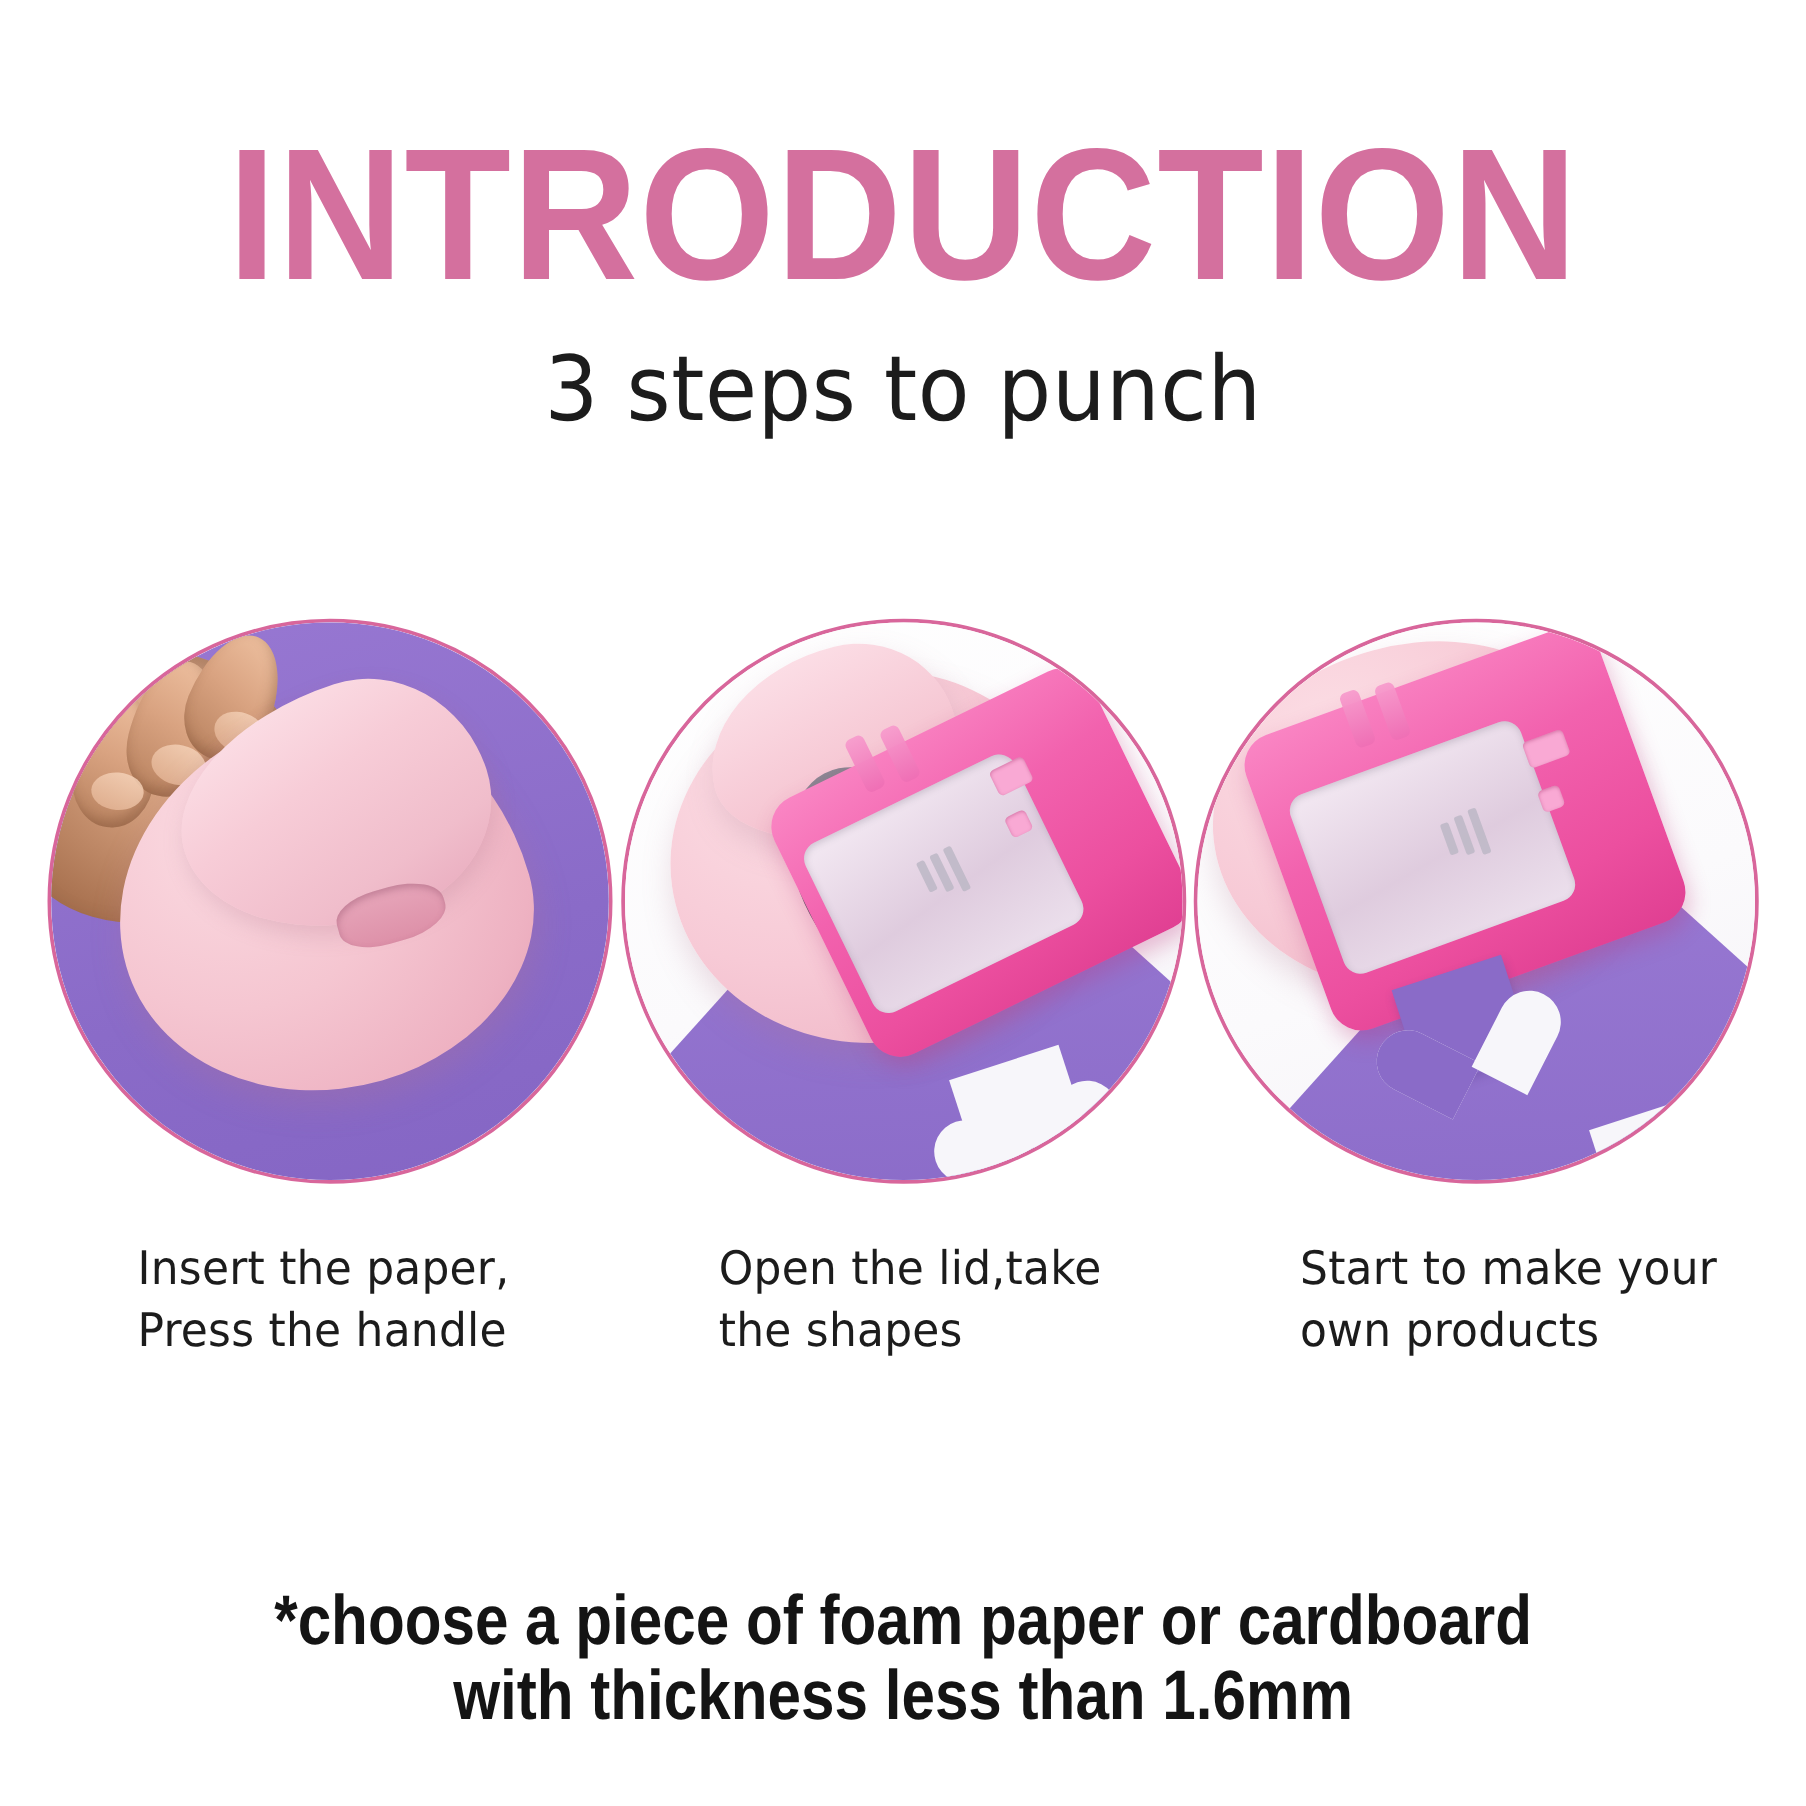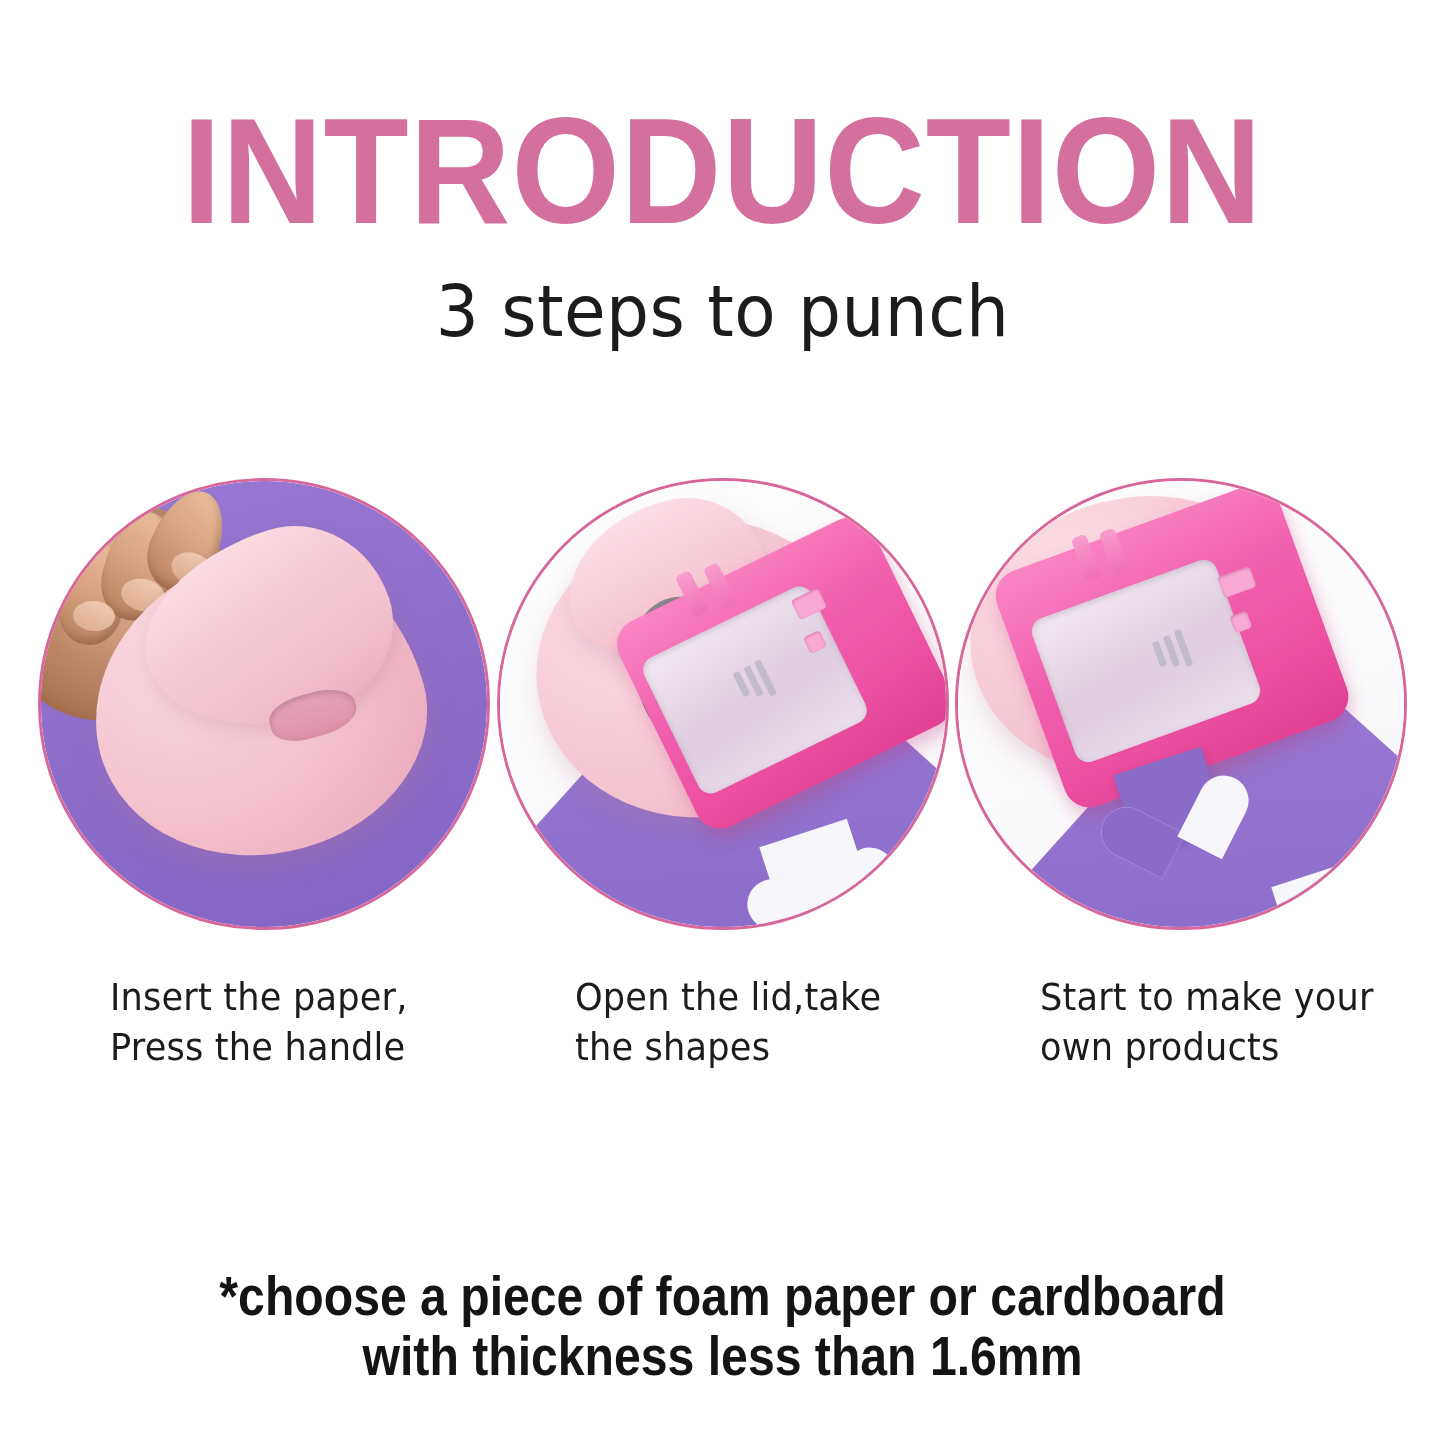--- a/index.html
+++ b/index.html
@@ -47,21 +47,21 @@
     color: #1c1c1c;
     transform: scaleX(0.94);
     transform-origin: center top;
     white-space: nowrap;
   }
 
   
   #steps-row {
     position: absolute;
     left: 0;
-    top: 478px;
+    top: 495px;
     width: 1211px;
     height: 620px;
   }
   .step {
     position: absolute;
     top: 0;
     width: 452px;
     height: 620px;
   }
   .step-1 { left: 38px; }

